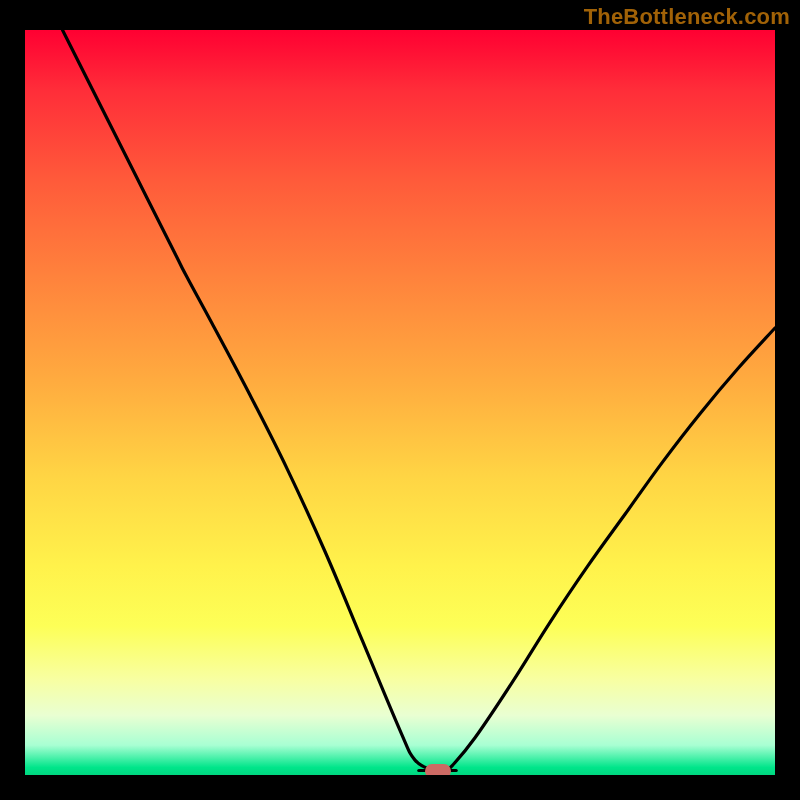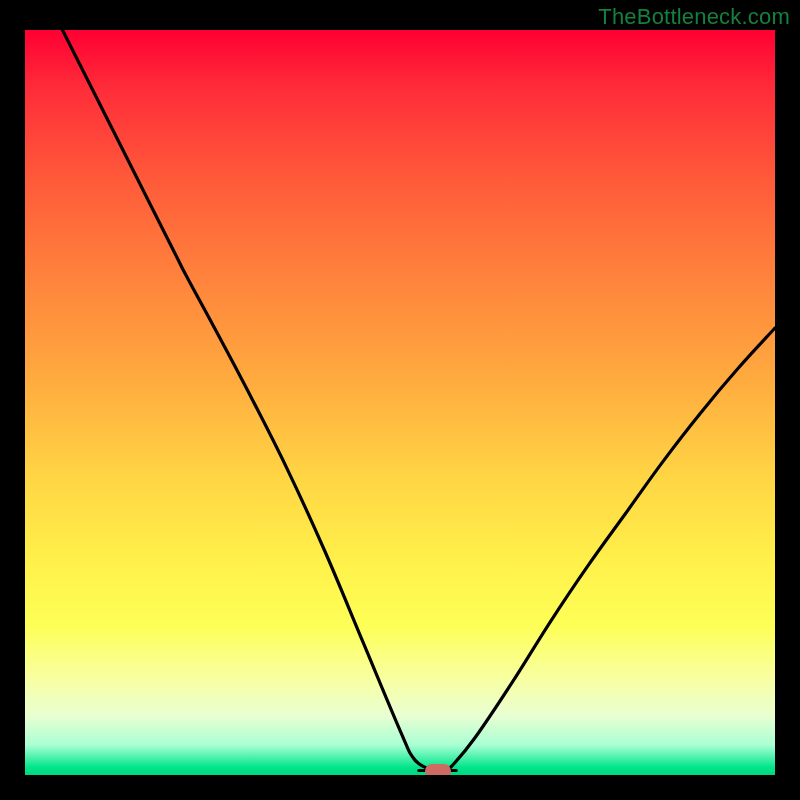--- a/index.html
+++ b/index.html
@@ -13,24 +13,24 @@
   .outer {
     position: relative;
     width: 800px;
     height: 800px;
     background: #000;
   }
   .watermark {
     position: absolute;
     top: 4px;
     right: 10px;
-    color: #15803d;
+    color: #a16207;
     font-family: Arial, Helvetica, sans-serif;
     font-size: 22px;
-    font-weight: 400;
+    font-weight: 700;
     letter-spacing: 0.2px;
     user-select: none;
     z-index: 3;
   }
   .plot {
     position: absolute;
     left: 25px;
     top: 30px;
     width: 750px;
     height: 745px;

